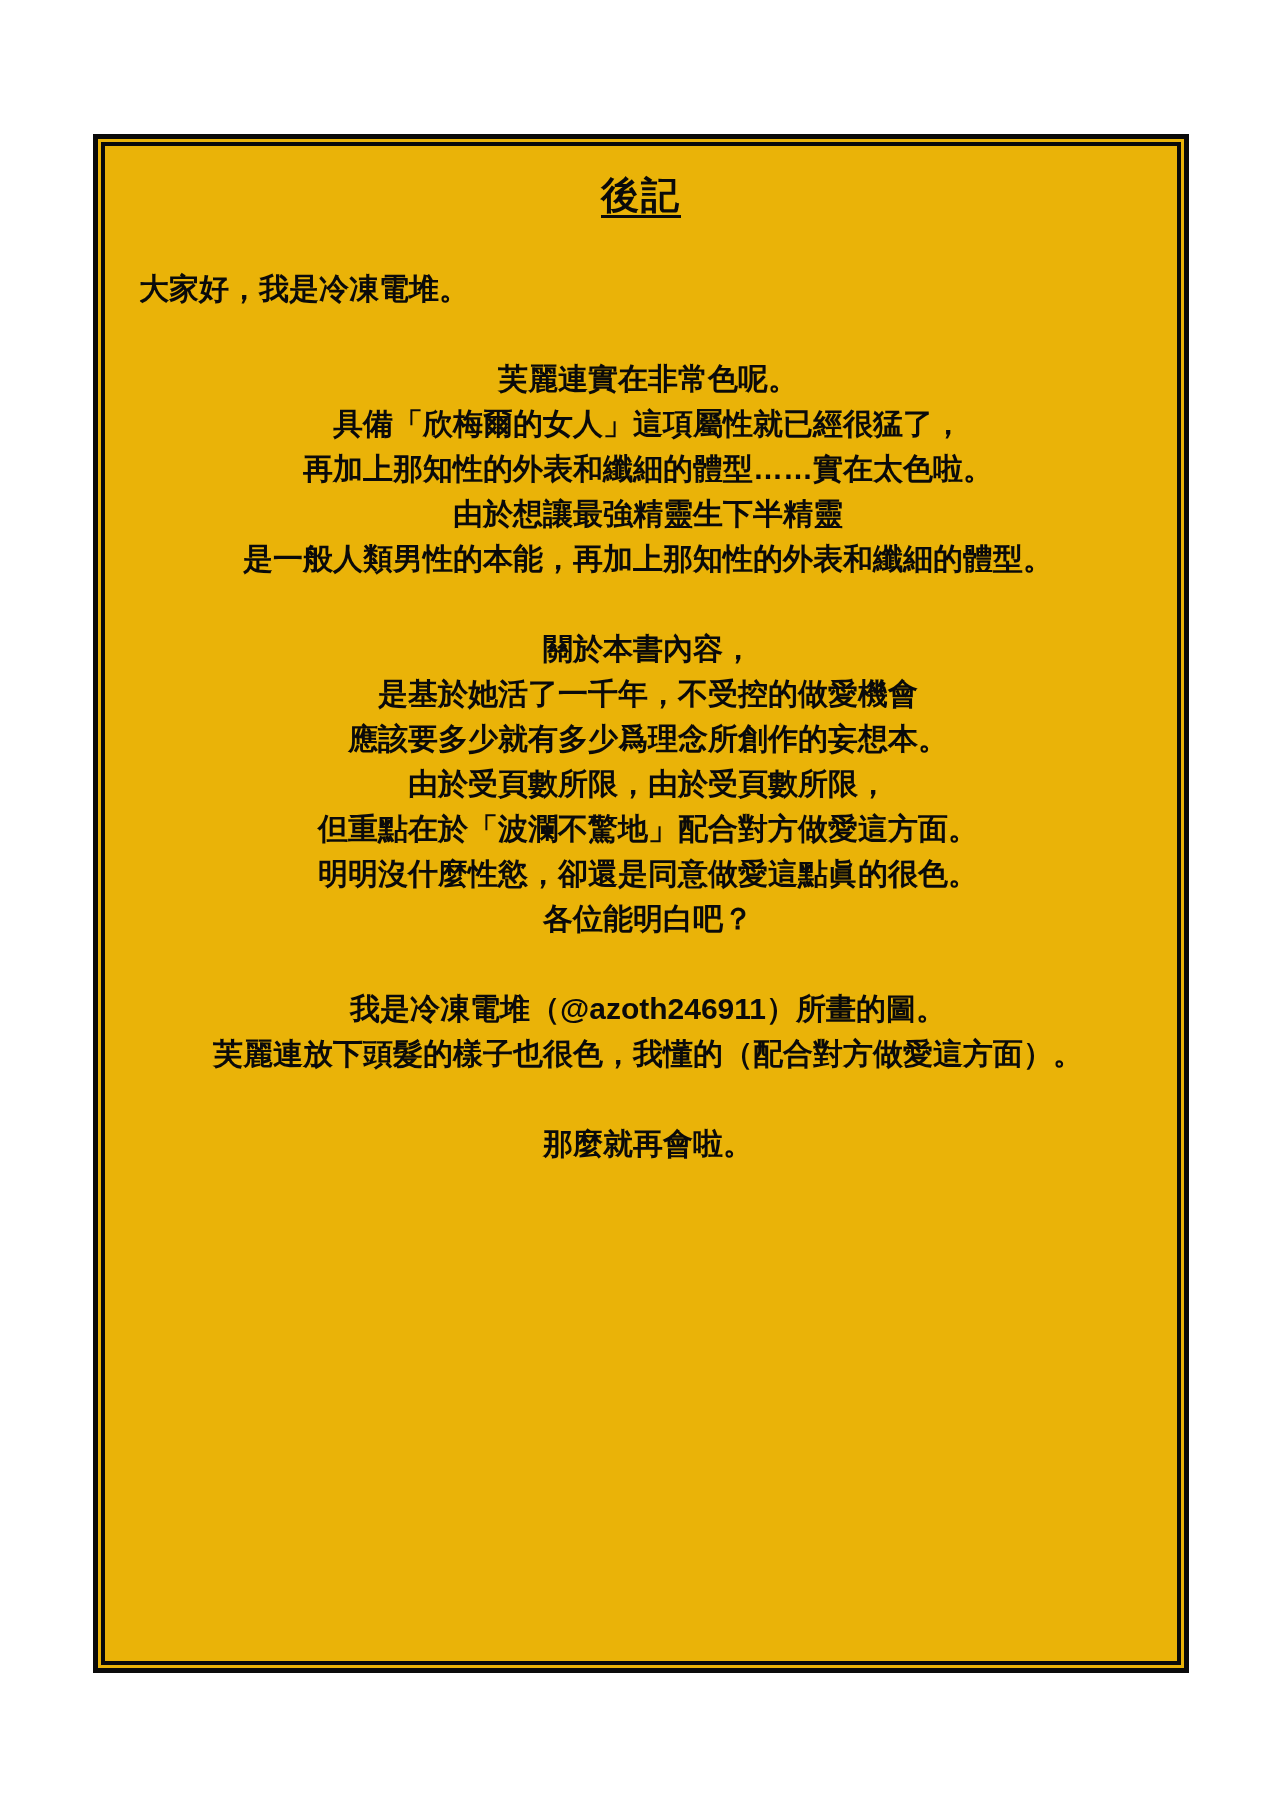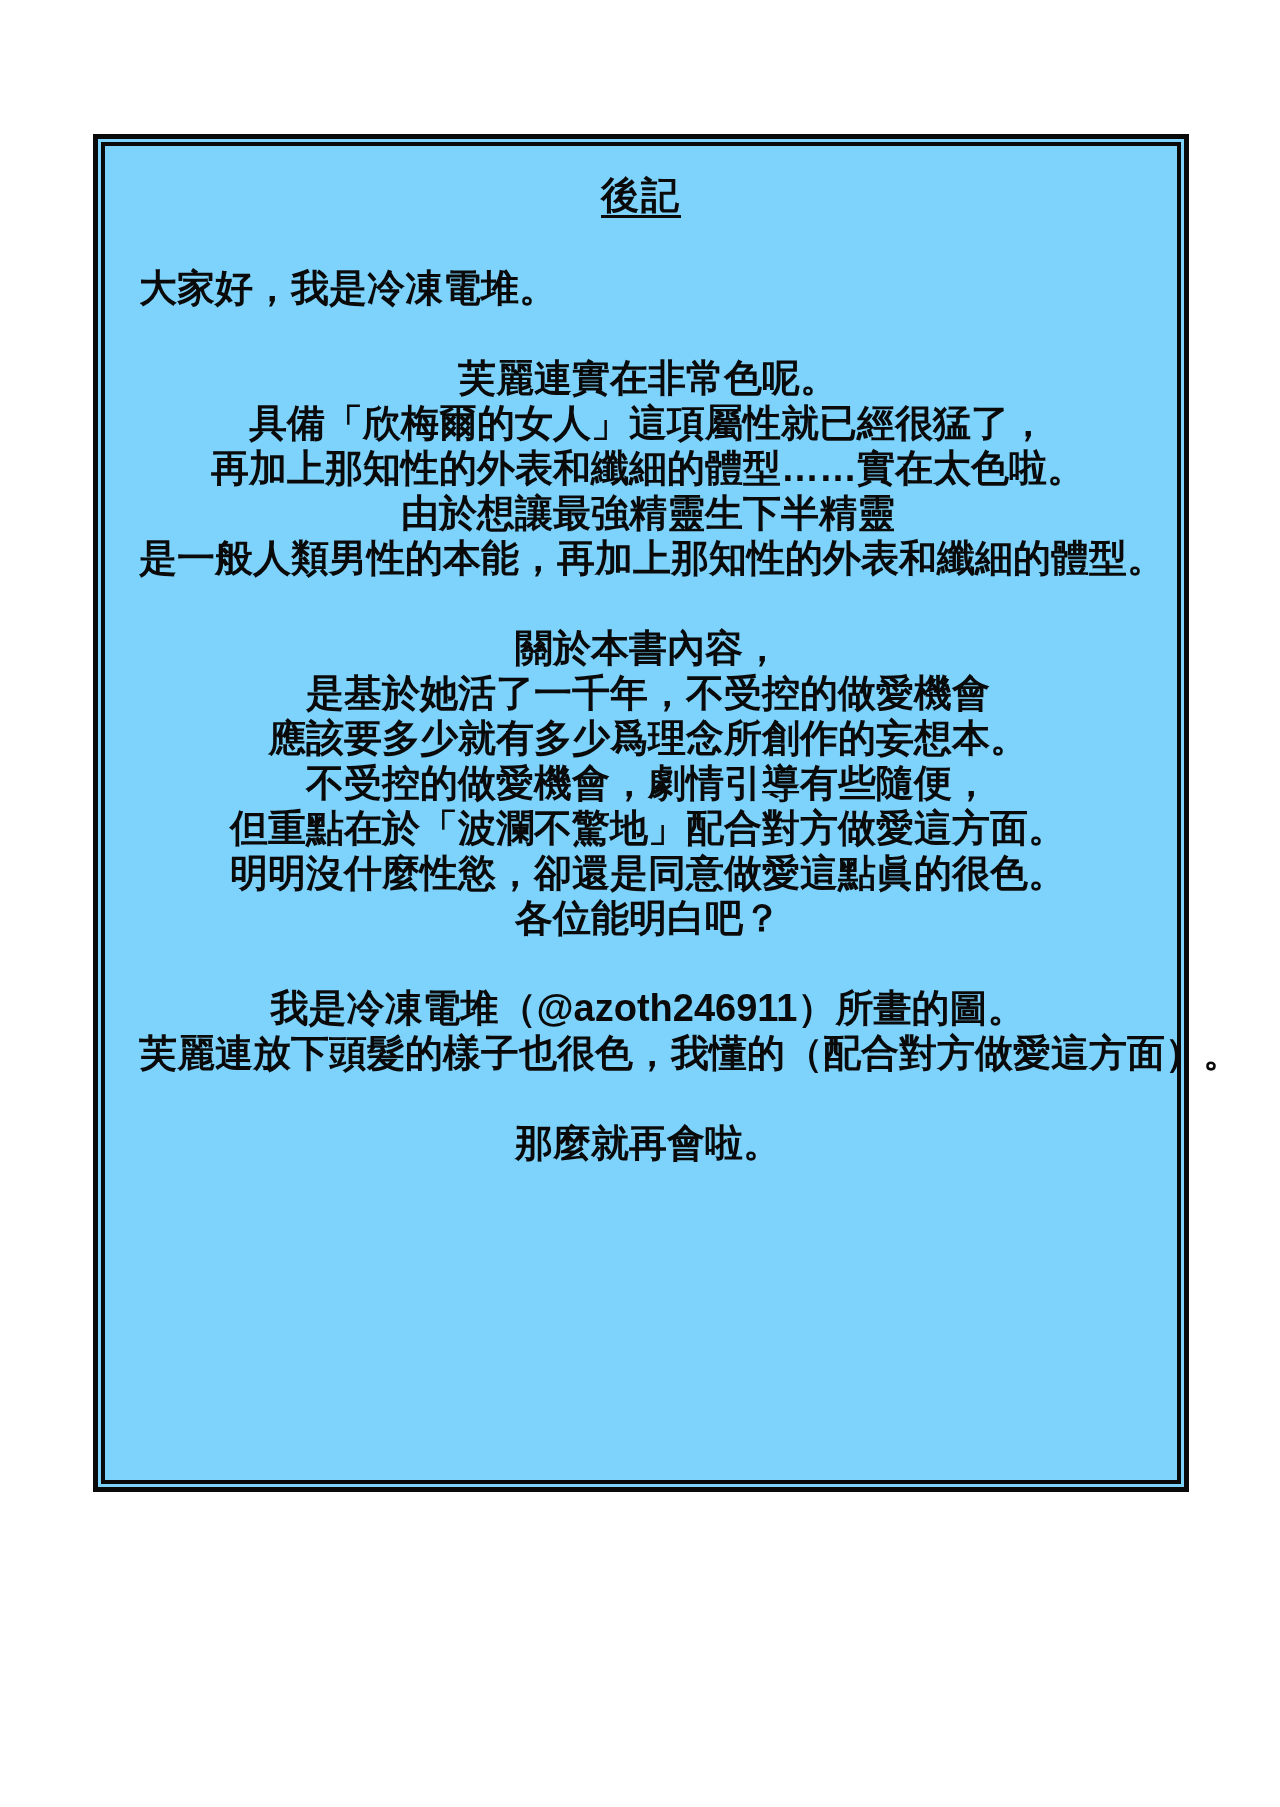--- a/index.html
+++ b/index.html
@@ -13,24 +13,24 @@
     height: 1807px;
     font-family: "Liberation Sans", sans-serif;
     color: #0a0a0a;
     overflow: hidden;
   }
   .frame-outer {
     position: absolute;
     left: 93px;
     top: 134px;
     width: 1096px;
-    height: 1358px;
+    height: 1539px;
     box-sizing: border-box;
     border: 5px solid #0a0a0a;
-    background: #7dd3fc;
+    background: #eab308;
   }
   .frame-inner {
     position: absolute;
     inset: 3px;
     border: 4px solid #0a0a0a;
     box-sizing: border-box;
   }
   .title {
     margin: 26px 0 0 0;
     text-align: center;
@@ -39,21 +39,21 @@
     font-weight: 600;
     letter-spacing: 2px;
     text-decoration: underline;
     text-decoration-thickness: 3px;
     text-underline-offset: 7px;
   }
   .body-text {
     margin-top: 48px;
     padding-left: 34px;
     padding-right: 20px;
-    font-size: 38px;
+    font-size: 30px;
     line-height: 45px;
     font-weight: 600;
   }
   .para {
     margin: 0;
   }
   .para + .para {
     margin-top: 45px; 
     text-align: center;
   }
@@ -76,21 +76,21 @@
           <span class="line">芙麗連實在非常色呢。</span>
           <span class="line">具備「欣梅爾的女人」這項屬性就已經很猛了，</span>
           <span class="line">再加上那知性的外表和纖細的體型……實在太色啦。</span>
           <span class="line">由於想讓最強精靈生下半精靈</span>
           <span class="line">是一般人類男性的本能，再加上那知性的外表和纖細的體型。</span>
         </div>
         <div class="para">
           <span class="line">關於本書內容，</span>
           <span class="line">是基於她活了一千年，不受控的做愛機會</span>
           <span class="line">應該要多少就有多少爲理念所創作的妄想本。</span>
-          <span class="line">不受控的做愛機會，劇情引導有些隨便，</span>
+          <span class="line">由於受頁數所限，由於受頁數所限，</span>
           <span class="line">但重點在於「波瀾不驚地」配合對方做愛這方面。</span>
           <span class="line">明明沒什麼性慾，卻還是同意做愛這點眞的很色。</span>
           <span class="line">各位能明白吧？</span>
         </div>
         <div class="para">
           <span class="line">我是冷凍電堆（@azoth246911）所畫的圖。</span>
           <span class="line">芙麗連放下頭髮的樣子也很色，我懂的（配合對方做愛這方面）。</span>
         </div>
         <div class="para">
           <span class="line">那麼就再會啦。</span>

